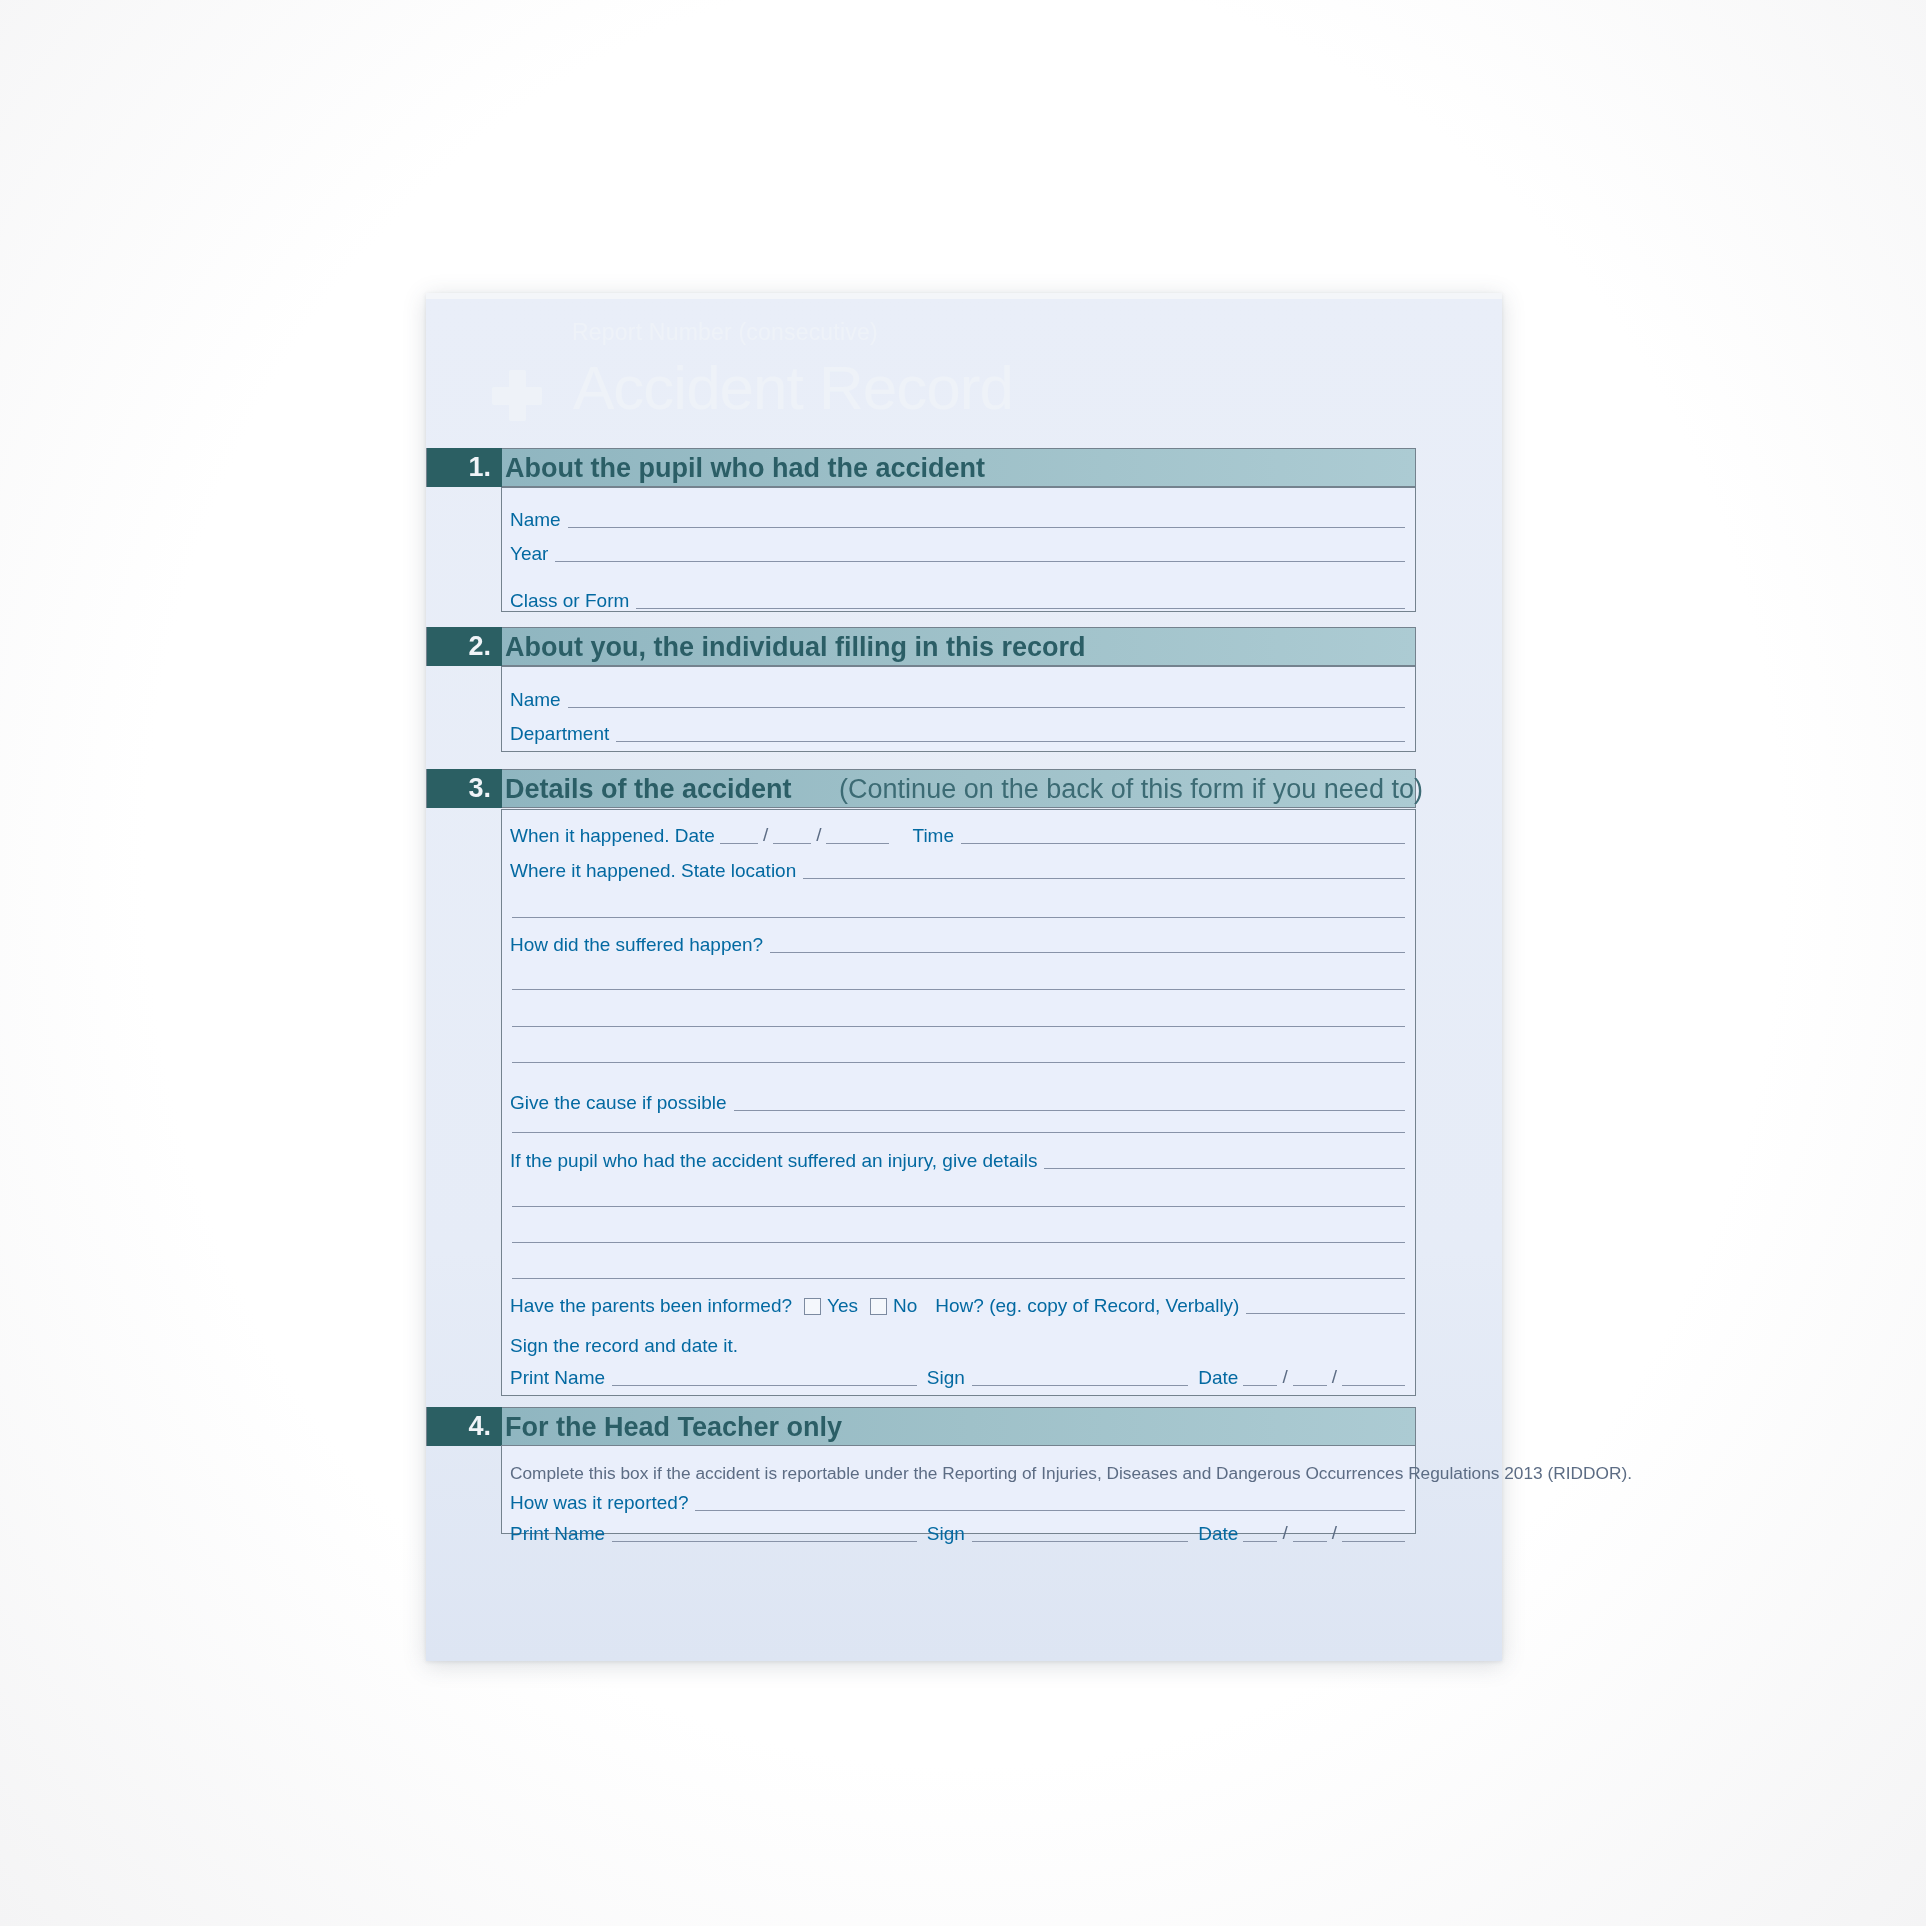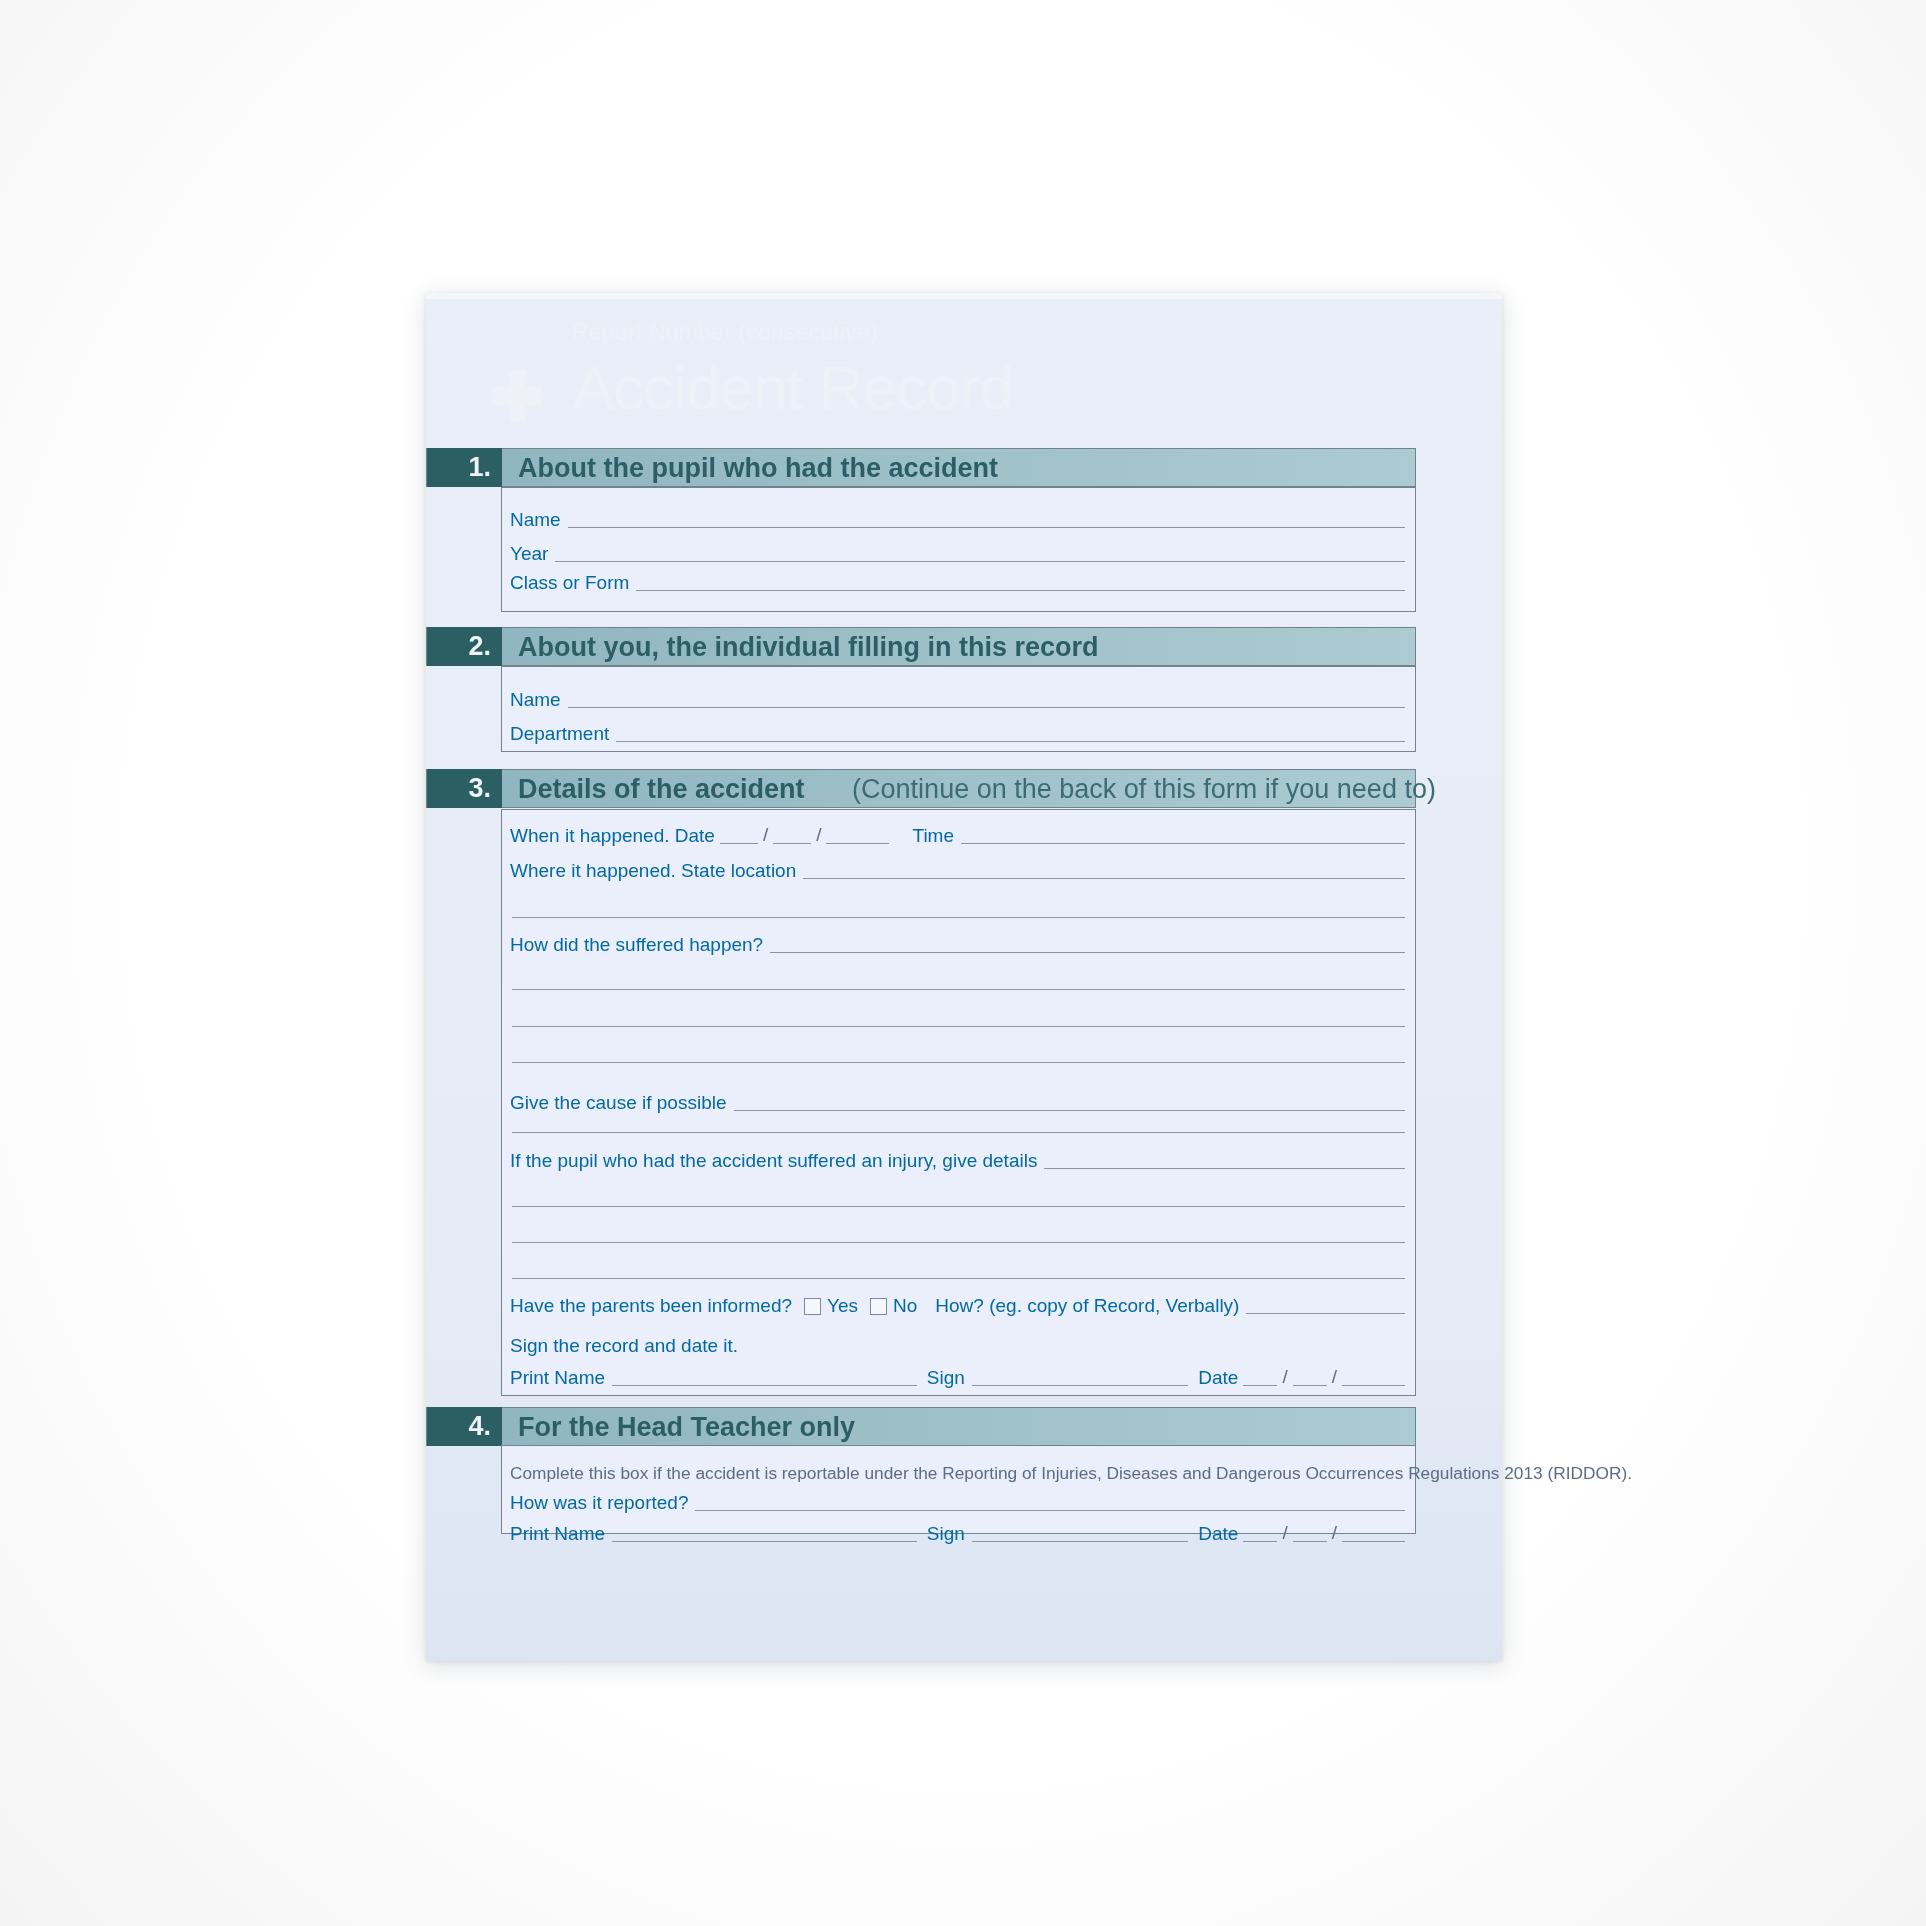--- a/index.html
+++ b/index.html
@@ -23,21 +23,21 @@
   .plus-icon::before{content:"";position:absolute;left:17px;top:0;width:17px;height:51px;background:#eef2f8;border-radius:2px;}
   .plus-icon::after{content:"";position:absolute;left:0;top:17px;width:50px;height:18px;background:#eef2f8;border-radius:2px;}
   .form-title{position:absolute;left:147px;top:-6px;margin:0;font-size:62px;font-weight:400;color:#eef2f8;letter-spacing:-1px;}
   
   .band{position:absolute;left:0;width:990px;height:39px;
         background:linear-gradient(90deg,#8db4bf 0%,#9fc1c9 55%,#accbd3 100%);
         border:1px solid #74828e;}
   .num-box{position:absolute;left:0;top:-1px;width:75px;height:39px;background:#2b5f63;
            display:flex;align-items:center;justify-content:flex-end;padding-right:11px;
            color:#f0f4f8;font-size:27px;font-weight:700;}
-  .band-title{position:absolute;left:91px;top:4px;font-size:27px;font-weight:700;color:#2b5e66;white-space:nowrap;}
+  .band-title{position:absolute;left:78px;top:4px;font-size:27px;font-weight:700;color:#2b5e66;white-space:nowrap;}
   .band-note{font-weight:400;color:#3c6b74;margin-left:40px;}
   .body-box{position:absolute;left:75px;width:915px;background:#eaeffb;border:1px solid #74828e;}
   
   .row{position:absolute;left:8px;right:10px;height:24px;display:flex;align-items:flex-end;white-space:nowrap;}
   .lbl{font-size:19px;color:#0369a1;line-height:22px;}
   .wline{flex:1;border-bottom:1px solid #8893a8;margin:0 0 3px 7px;}
   .bline{position:absolute;left:10px;right:10px;border-bottom:1px solid #8893a8;}
   .blank{display:inline-block;border-bottom:1px solid #8893a8;margin:0 5px 3px 5px;}
   .b34{width:34px;} .b38{width:38px;} .b64{width:63px;}
   .slash{font-size:19px;color:#5c6c84;margin-bottom:1px;}
@@ -67,21 +67,21 @@
     </div>
     <div class="body-box" style="top:194px;height:125px;">
       <div class="row" style="top:19px;">
         <span class="lbl">Name</span>
         <span class="wline"></span>
       </div>
       <div class="row" style="top:53px;">
         <span class="lbl">Year</span>
         <span class="wline"></span>
       </div>
-      <div class="row" style="top:82px;text-align:right;">
+      <div class="row" style="top:100px;text-align:right;">
         <span class="lbl">Class or Form</span>
         <span class="wline"></span>
       </div>
     </div>
 
     <div class="band" style="top:334px;">
       <div class="num-box">2.</div>
       <span class="band-title">About you, the individual filling in this record</span>
     </div>
     <div class="body-box" style="top:373px;height:86px;">

